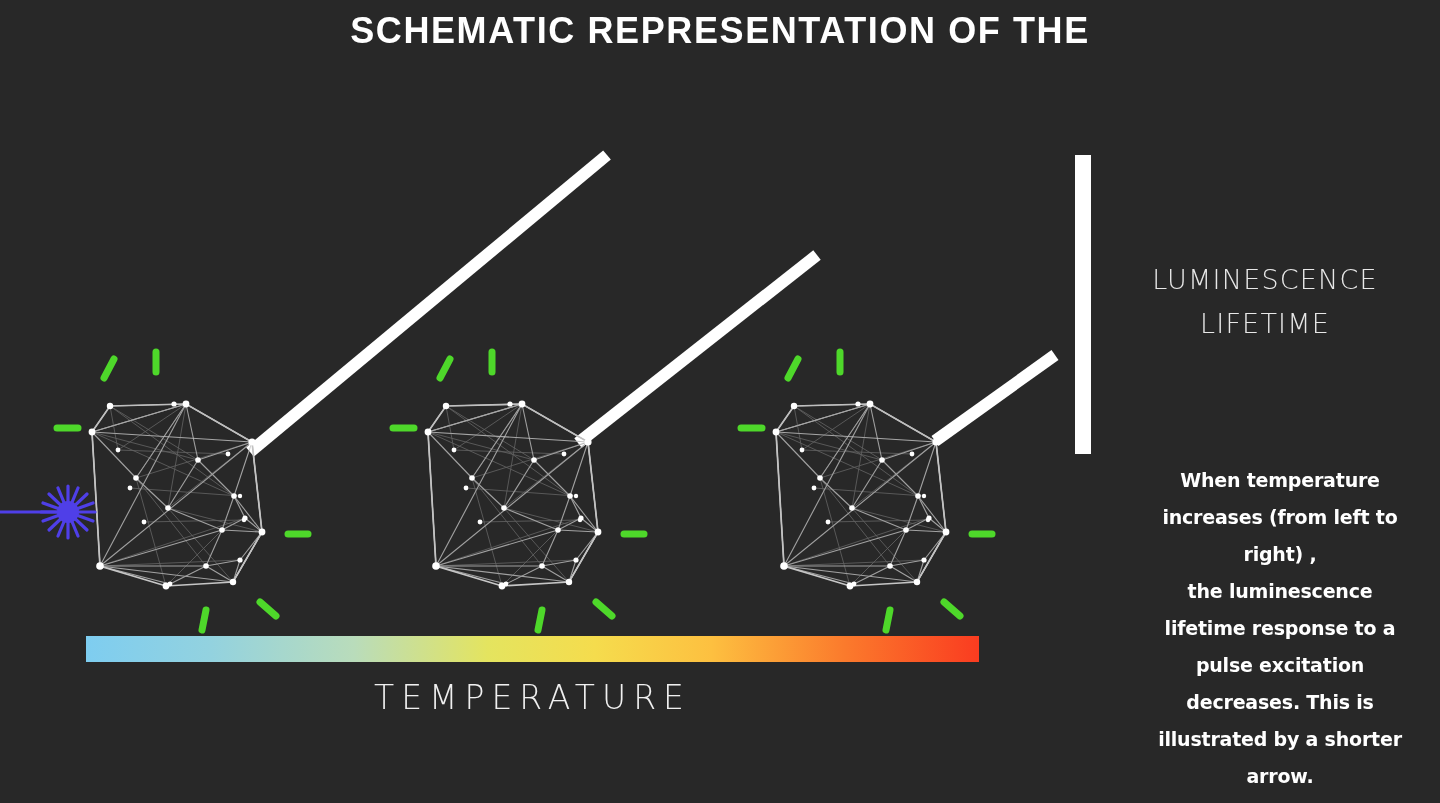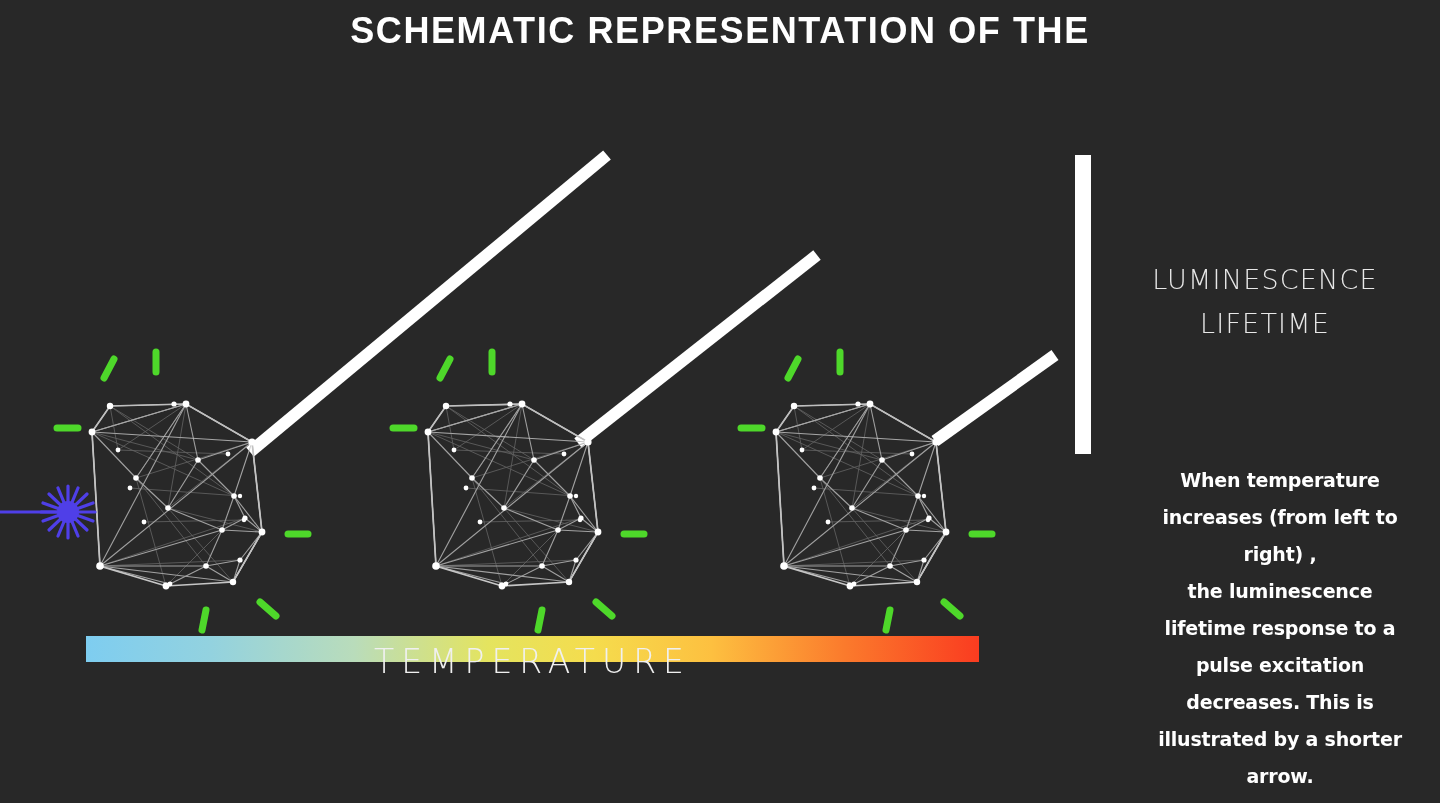--- a/index.html
+++ b/index.html
@@ -63,21 +63,21 @@
     font-size: 19px;
     line-height: 37px;
     letter-spacing: -0.2px;
   }
   #caption .cline { display: block; }
 
   
   #temp-label {
     position: absolute;
     left: 85px;
-    top: 642px;
+    top: 678px;
     width: 895px;
     text-align: center;
     color: #f0f0f0;
     font-family: "DejaVu Sans", sans-serif;
     font-weight: 300;
     font-size: 33px;
     letter-spacing: 7px;
   }
 
   

